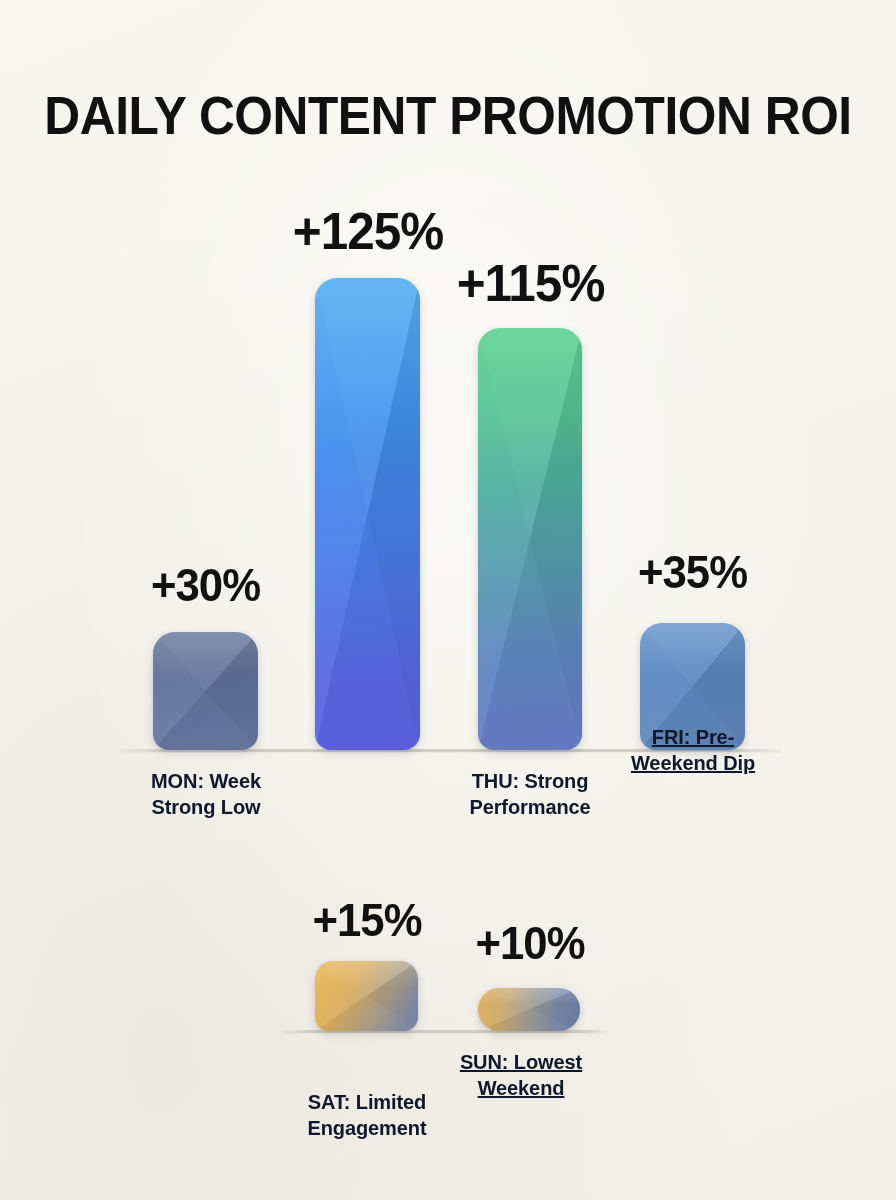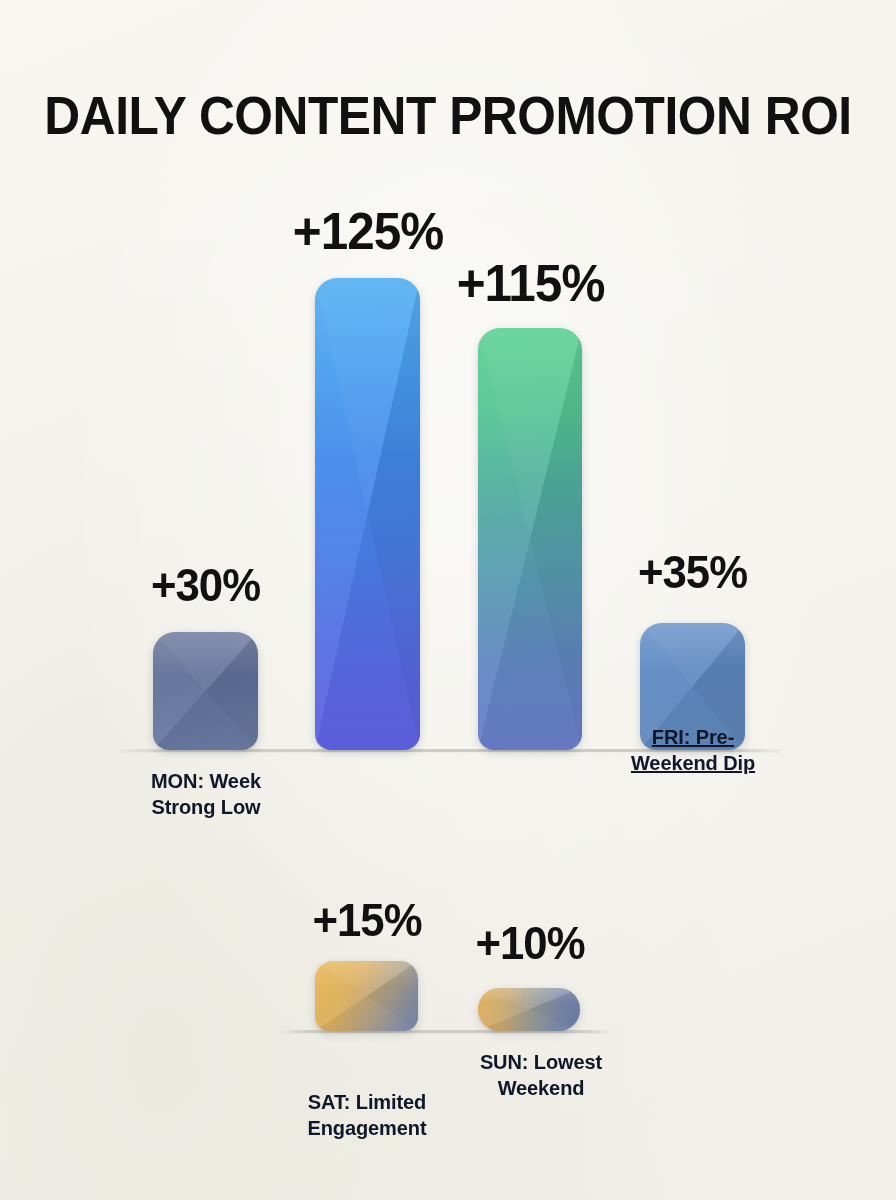--- a/index.html
+++ b/index.html
@@ -168,21 +168,21 @@
     line-height: 1.28;
     color: #0f172a;
     text-align: center;
     letter-spacing: -0.1px;
   }
   #label-mon { left: 125px; top: 769px; width: 162px; }
   #label-tue { left: 286px; top: 769px; width: 162px; }
   #label-thu { left: 448px; top: 769px; width: 164px; }
   #label-fri { left: 612px; top: 725px; width: 162px; text-decoration: underline; }
   #label-sat { left: 285px; top: 1090px; width: 164px; }
-  #label-sun { left: 460px; top: 1050px; width: 162px; }
+  #label-sun { left: 440px; top: 1050px; width: 162px; text-decoration: underline; }
 </style>
 </head>
 <body>
 
 <div id="paper-texture"></div>
 
 <div id="chart-title">DAILY CONTENT PROMOTION ROI</div>
 
 <div class="plot-group" id="plot-primary">
 
@@ -216,20 +216,24 @@
 
   <div class="value-label" id="value-thu">+115%</div>
   <div class="bar" id="bar-thu">
     <div class="rim"></div>
     <div class="facet">
       <span class="f-top"></span>
         <span class="f-right"></span>
         <span class="f-bottom"></span>
         <span class="f-left"></span>
     </div>
+  </div>
+  <div class="cat-label" id="label-thu">
+    <div>THU: Strong</div>
+    <div>Performance</div>
   </div>
 
   <div class="value-label" id="value-fri">+35%</div>
   <div class="bar" id="bar-fri">
     <div class="rim"></div>
     <div class="facet">
       <span class="f-top"></span>
         <span class="f-right"></span>
         <span class="f-bottom"></span>
         <span class="f-left"></span>

